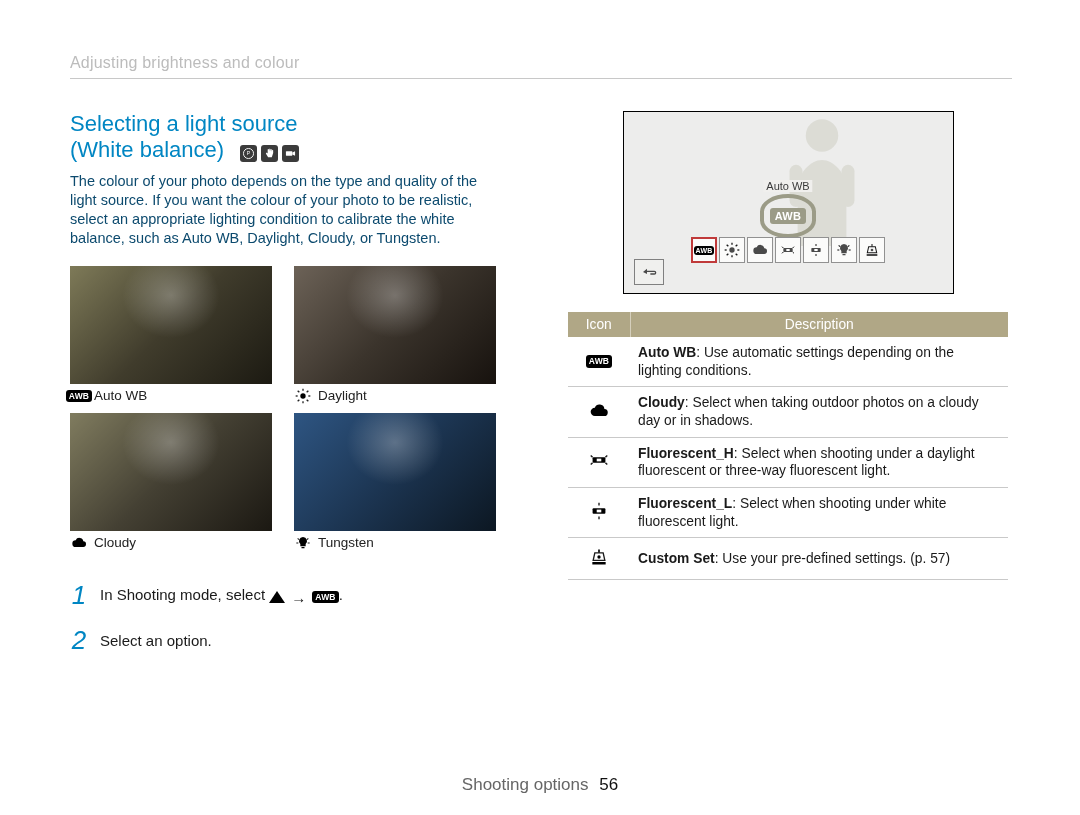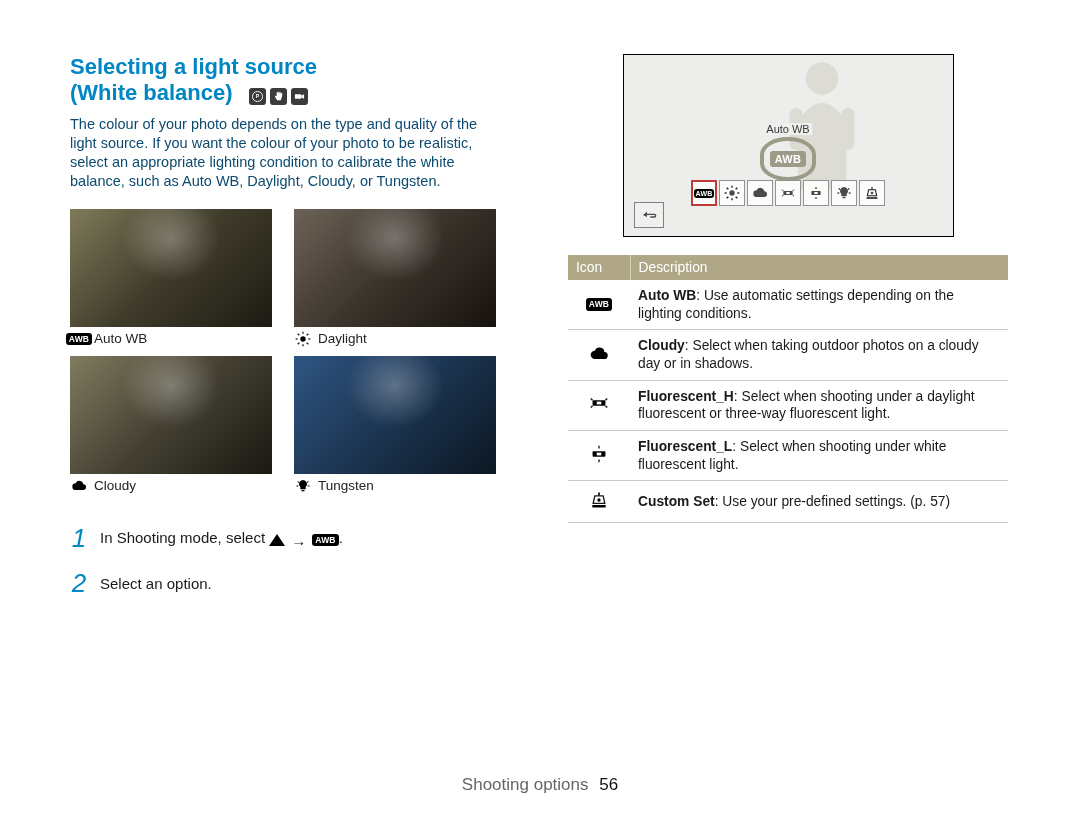--- a/index.html
+++ b/index.html
@@ -32,21 +32,21 @@
   }
   .col-left {
     width: 430px;
   }
   .col-right {
     width: 440px;
   }
   h2.section-title {
     margin: 0 0 8px 0;
     font-size: 22px;
-    font-weight: 700;
+    font-weight: 400;
     color: #0086c3;
     line-height: 1.2;
   }
   .mode-inline-icons {
     display: inline-flex;
     gap: 4px;
     vertical-align: -2px;
     margin-left: 10px;
   }
   .mode-chip {
@@ -199,21 +199,21 @@
   
   .tbl {
     width: 100%;
     border-collapse: collapse;
     font-size: 13.8px;
   }
   .tbl thead th {
     background: #b0a786;
     color: #fff;
     font-weight: 400;
-    text-align: left;
+    text-align: center;
     padding: 5px 8px;
     border-right: 1px solid #d5cfbc;
   }
   .tbl thead th:last-child { border-right:none; }
   .tbl tbody td {
     border-bottom: 1px solid #c9c9c9;
     padding: 7px 8px;
     vertical-align: middle;
     line-height: 1.28;
   }
@@ -320,20 +320,21 @@
         <circle cx="30" cy="12" r="10" fill="#cfcfc4"></circle>
         <path d="M15 80V45c0-10 8-18 15-18s15 8 15 18v35H15z" fill="#cfcfc4"></path>
         <rect x="10" y="30" width="8" height="26" rx="4" fill="#cfcfc4"></rect>
         <rect x="42" y="30" width="8" height="26" rx="4" fill="#cfcfc4"></rect>
       </symbol>
   </defs>
 </svg>
 
 <div class="page">
 
+  <div class="breadcrumb">Adjusting brightness and colour</div>
 
   <div class="columns">
 
     <div class="col-left">
       <h2 class="section-title">
         <span>Selecting a light source</span><br>
         <span>(White balance)</span>
         <span class="mode-inline-icons">
           <span class="mode-chip">
               <svg>

